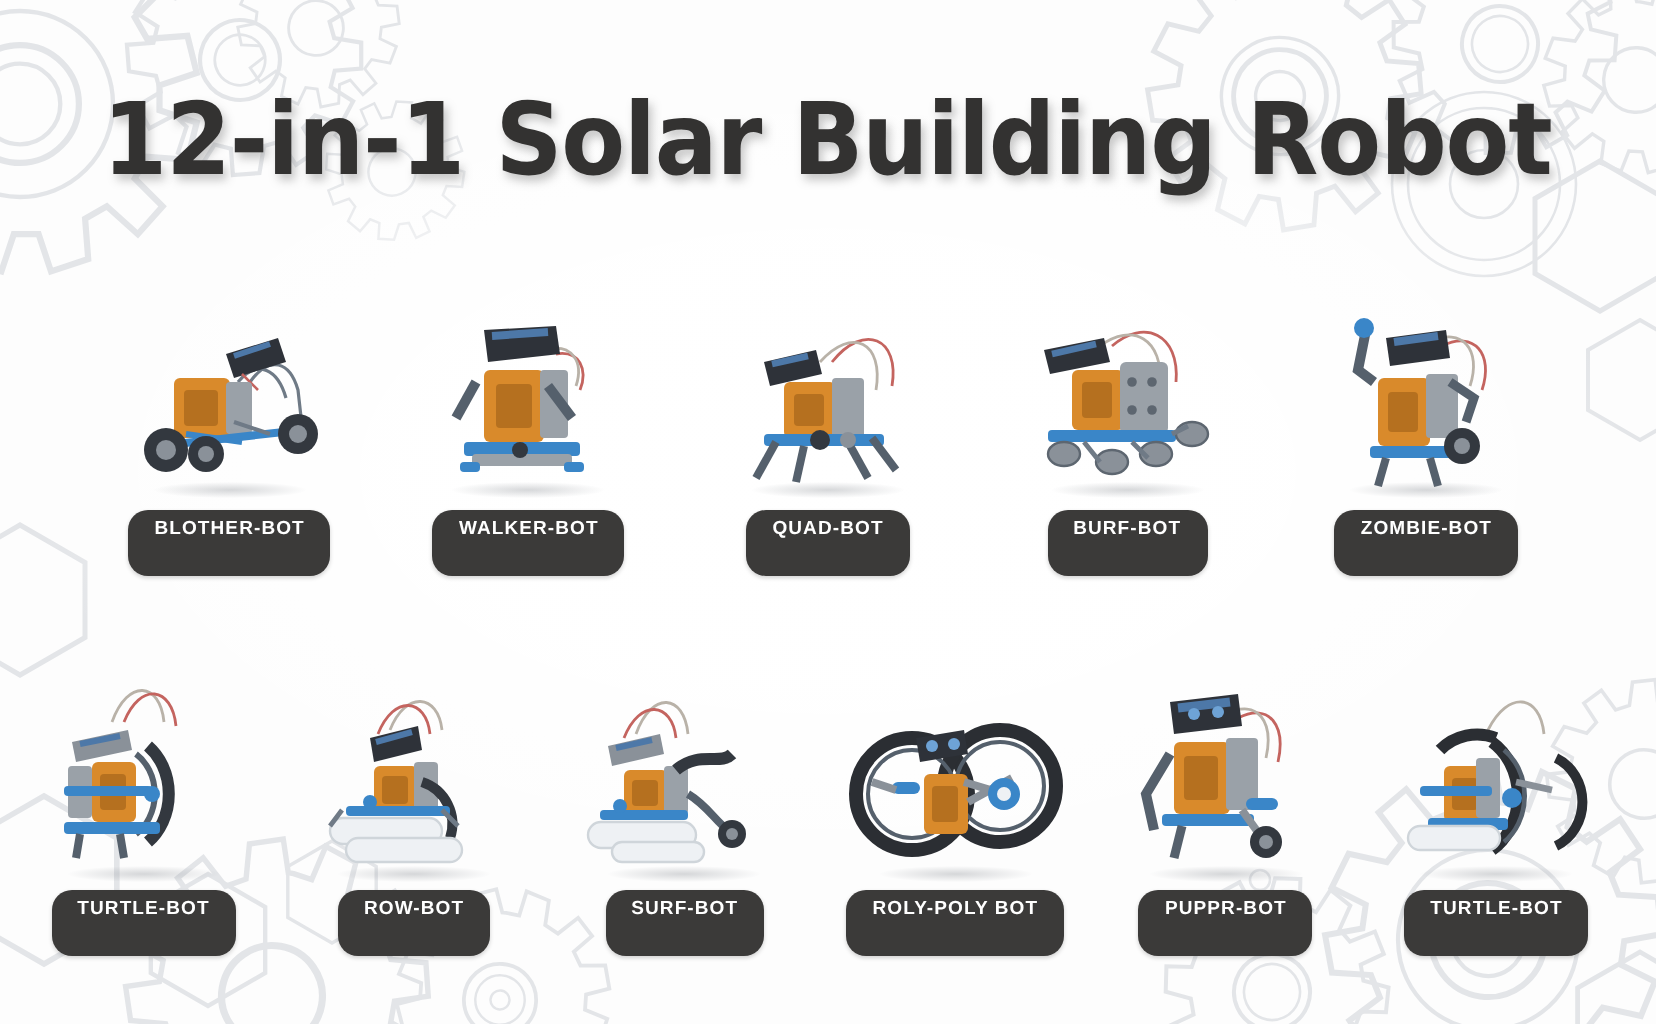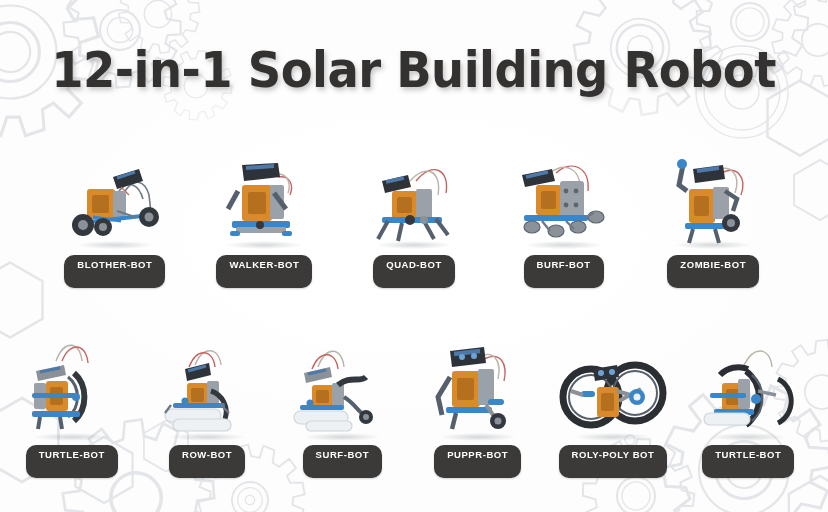--- a/index.html
+++ b/index.html
@@ -386,20 +386,47 @@
           <circle cx="24" cy="68" r="3.5" fill="#3a86c8"></circle>
         </svg>
         <div class="shadow"></div>
       </div>
       <div class="label">SURF-BOT</div>
     </div>
 
     <div class="cell">
       <div class="bot-art">
         <svg width="112" height="104" viewBox="0 0 112 104">
+          <g fill="none" stroke="#2b2e33" stroke-width="7">
+            <circle cx="34" cy="62" r="28"></circle>
+            <circle cx="78" cy="58" r="28"></circle>
+          </g>
+          <g fill="none" stroke="#55606c" stroke-width="2">
+            <circle cx="34" cy="62" r="22"></circle>
+            <circle cx="78" cy="58" r="22"></circle>
+          </g>
+          <path d="M36,34 L60,30 L62,42 L38,46 Z" fill="#2e3239"></path>
+          <circle cx="44" cy="38" r="3" fill="#6ea3d6"></circle>
+            <circle cx="55" cy="37" r="3" fill="#6ea3d6"></circle>
+          <rect x="40" y="52" width="22" height="30" rx="3" fill="#d98a2b"></rect>
+          <rect x="44" y="58" width="13" height="18" rx="2" fill="#b5701f"></rect>
+          <rect x="24" y="56" width="14" height="6" rx="3" fill="#3a86c8"></rect>
+          <path d="M60,56 L80,62 M62,66 L84,54" stroke="#8a9199" stroke-width="4" fill="none"></path>
+          <circle cx="80" cy="62" r="8" fill="#3a86c8"></circle>
+          <circle cx="80" cy="62" r="3.5" fill="#eef1f4"></circle>
+          <path d="M14,56 L26,60" stroke="#8a9199" stroke-width="4" fill="none"></path>
+        </svg>
+        <div class="shadow"></div>
+      </div>
+      <div class="label">ROLY-POLY BOT</div>
+    </div>
+
+    <div class="cell">
+      <div class="bot-art">
+        <svg width="112" height="104" viewBox="0 0 112 104">
           <path d="M62,24 C78,16 86,28 82,46" stroke="#c4645f" stroke-width="1.4" fill="none"></path>
           <path d="M56,22 C72,14 80,26 76,44" stroke="#b9b2a8" stroke-width="1.4" fill="none"></path>
           <path d="M28,16 L62,12 L64,28 L30,32 Z" fill="#2e3239"></path>
           <path d="M32,19 L58,16" stroke="#4d78a8" stroke-width="4.5"></path>
           <circle cx="40" cy="22" r="3" fill="#6ea3d6"></circle>
             <circle cx="52" cy="21" r="3" fill="#6ea3d6"></circle>
           <rect x="30" y="36" width="28" height="36" rx="3" fill="#d98a2b"></rect>
           <rect x="35" y="43" width="17" height="22" rx="2" fill="#b5701f"></rect>
           <rect x="56" y="34" width="16" height="36" rx="2" fill="#9aa1a8"></rect>
           <rect x="24" y="72" width="46" height="6" rx="2" fill="#3a86c8"></rect>
@@ -411,47 +438,20 @@
             <circle cx="76" cy="86" r="3.5" fill="#8a9199"></circle>
         </svg>
         <div class="shadow"></div>
       </div>
       <div class="label">PUPPR-BOT</div>
     </div>
 
     <div class="cell">
       <div class="bot-art">
         <svg width="112" height="104" viewBox="0 0 112 104">
-          <g fill="none" stroke="#2b2e33" stroke-width="7">
-            <circle cx="34" cy="62" r="28"></circle>
-            <circle cx="78" cy="58" r="28"></circle>
-          </g>
-          <g fill="none" stroke="#55606c" stroke-width="2">
-            <circle cx="34" cy="62" r="22"></circle>
-            <circle cx="78" cy="58" r="22"></circle>
-          </g>
-          <path d="M36,34 L60,30 L62,42 L38,46 Z" fill="#2e3239"></path>
-          <circle cx="44" cy="38" r="3" fill="#6ea3d6"></circle>
-            <circle cx="55" cy="37" r="3" fill="#6ea3d6"></circle>
-          <rect x="40" y="52" width="22" height="30" rx="3" fill="#d98a2b"></rect>
-          <rect x="44" y="58" width="13" height="18" rx="2" fill="#b5701f"></rect>
-          <rect x="24" y="56" width="14" height="6" rx="3" fill="#3a86c8"></rect>
-          <path d="M60,56 L80,62 M62,66 L84,54" stroke="#8a9199" stroke-width="4" fill="none"></path>
-          <circle cx="80" cy="62" r="8" fill="#3a86c8"></circle>
-          <circle cx="80" cy="62" r="3.5" fill="#eef1f4"></circle>
-          <path d="M14,56 L26,60" stroke="#8a9199" stroke-width="4" fill="none"></path>
-        </svg>
-        <div class="shadow"></div>
-      </div>
-      <div class="label">ROLY-POLY BOT</div>
-    </div>
-
-    <div class="cell">
-      <div class="bot-art">
-        <svg width="112" height="104" viewBox="0 0 112 104">
           <path d="M52,30 C62,10 78,12 80,32" stroke="#b9b2a8" stroke-width="1.4" fill="none"></path>
           <path d="M28,40 A26,26 0 0 1 56,34" stroke="#2b2e33" stroke-width="6" fill="none"></path>
           <path d="M54,36 A28,32 0 0 1 54,90" stroke="#2b2e33" stroke-width="6" fill="none"></path>
           <path d="M60,40 A24,28 0 0 1 60,86" stroke="#55606c" stroke-width="2.4" fill="none"></path>
           <path d="M86,44 A22,24 0 0 1 86,88" stroke="#2b2e33" stroke-width="5" fill="none"></path>
           <rect x="30" y="48" width="22" height="28" rx="3" fill="#d98a2b"></rect>
           <rect x="34" y="54" width="13" height="16" rx="2" fill="#b5701f"></rect>
           <rect x="46" y="44" width="12" height="30" rx="2" fill="#9aa1a8"></rect>
           <rect x="18" y="58" width="36" height="5" rx="2" fill="#3a86c8"></rect>
           <rect x="22" y="74" width="40" height="6" rx="2" fill="#3a86c8"></rect>

